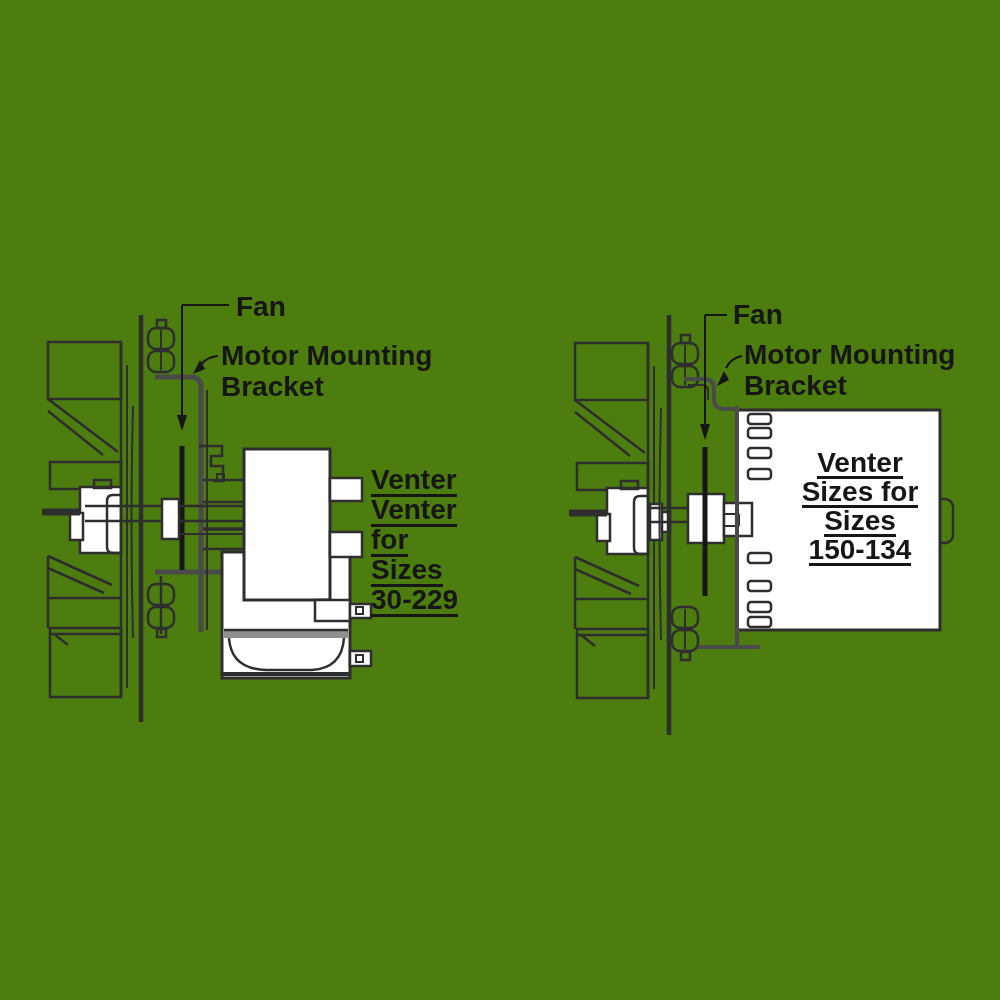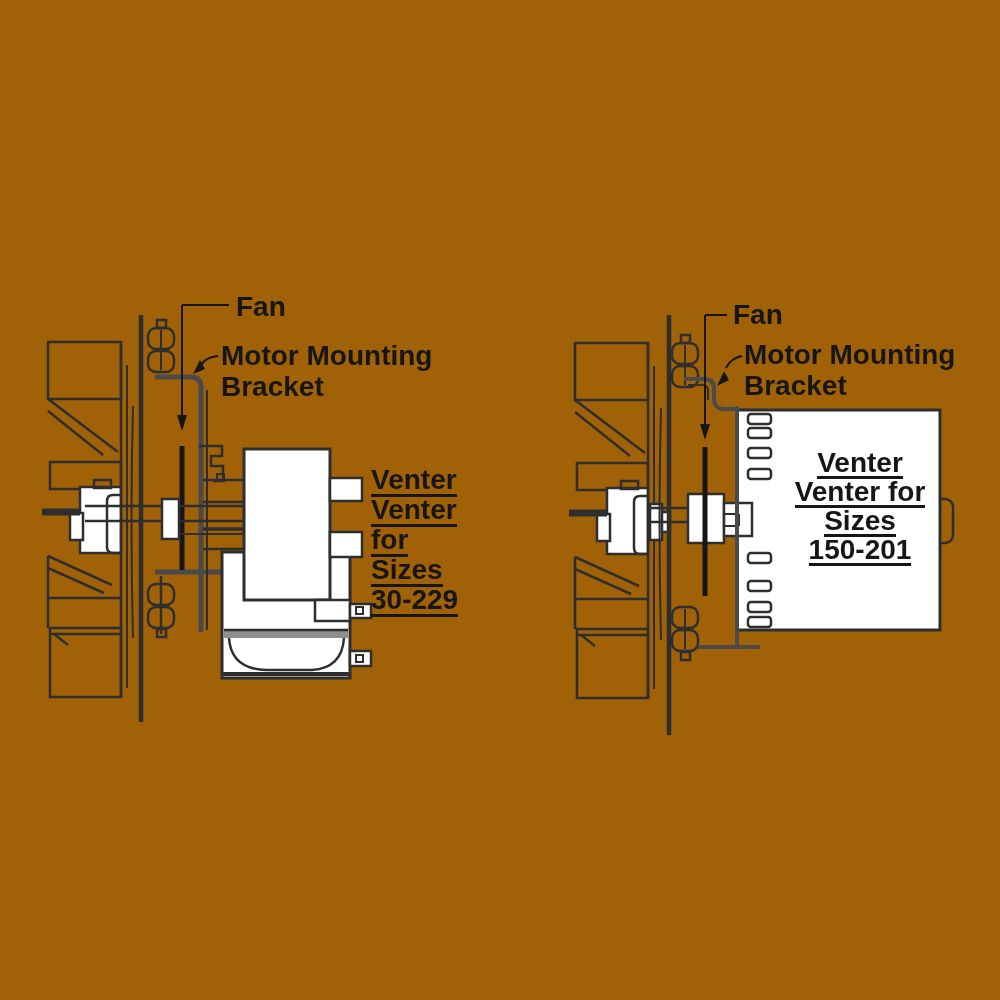--- a/index.html
+++ b/index.html
@@ -1,16 +1,16 @@
 <!DOCTYPE html>
 <html><head>
 <meta charset="utf-8">
 <style>
   html,body{margin:0;padding:0;background:#ffffff;}
-  .stage{position:relative;width:1000px;height:1000px;background:#a16207;overflow:hidden;
+  .stage{position:relative;width:1000px;height:1000px;background:#4d7c0f;overflow:hidden;
          font-family:"Liberation Sans", sans-serif;}
   .stage svg{position:absolute;left:0;top:0;}
   .lbl{position:absolute;color:#161616;font-weight:bold;font-size:28px;line-height:31px;
        letter-spacing:0px;white-space:nowrap;}
   .mlabel .line{height:30px;}
   .mlabel .line span{display:inline-block;line-height:26px;border-bottom:3px solid #161616;
                      padding-bottom:1px;}
   .mlabel-right{text-align:center;width:136px;}
   .mlabel-right .line{height:29px;}
   .mlabel-right .line span{display:inline-block;line-height:25px;border-bottom:3px solid #161616;
@@ -169,18 +169,18 @@
 
   <div class="lbl" style="left:733px;top:299px;">Fan</div>
 
   <div class="lbl" style="left:744px;top:339px;">
     <div>Motor Mounting</div>
     <div>Bracket</div>
   </div>
 
   <div class="lbl mlabel-right" style="left:792px;top:447px;">
     <div class="line"><span>Venter</span></div>
-    <div class="line"><span>Venter for</span></div>
+    <div class="line"><span>Sizes for</span></div>
     <div class="line"><span>Sizes</span></div>
-    <div class="line"><span>150-201</span></div>
+    <div class="line"><span>150-134</span></div>
   </div>
 
 </div>
 
 </body></html>

